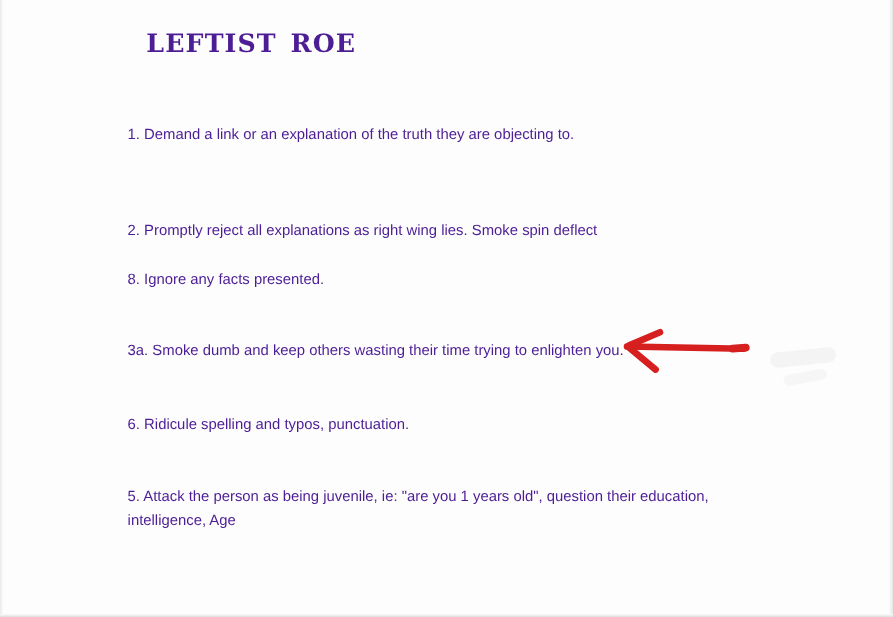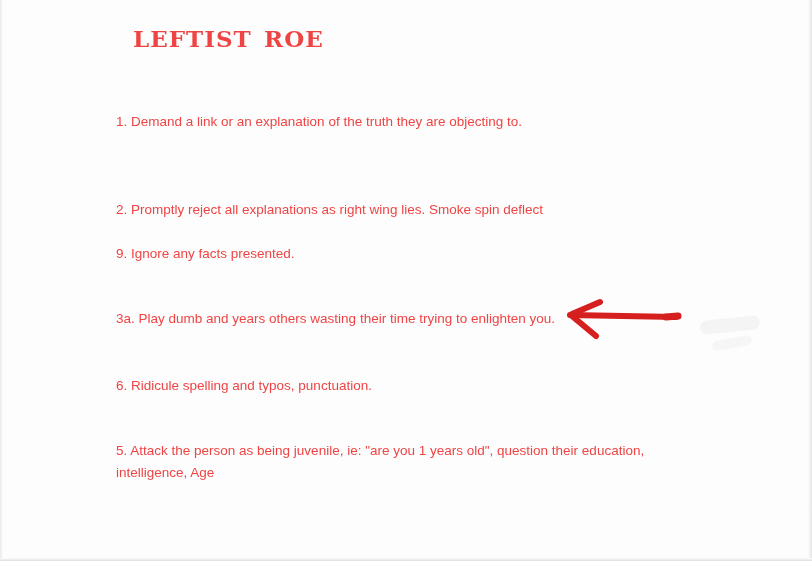--- a/index.html
+++ b/index.html
@@ -36,36 +36,36 @@
   }
 
   .doc-title {
     position: absolute;
     left: 133px;
     top: 16px;
     font-family: "DejaVu Serif", serif;
     font-weight: bold;
     font-size: 33px;
     letter-spacing: 1px;
-    color: #ef4444;
+    color: #4c1d95;
     white-space: nowrap;
     font-variant: small-caps;
     text-transform: lowercase;
   }
   .doc-title::first-letter {
     font-size: 33px;
   }
 
   .body-text {
     position: absolute;
     left: 116px;
     width: 600px;
     font-size: 13.5px;
     line-height: 22px;
-    color: #ef4444;
+    color: #4c1d95;
   }
   .line-1 { top: 111px; }
   .line-2 { top: 177px; margin-top: 22px; }
   .line-3 { top: 243px; }
   .line-3a { top: 308px; font-size: 13.5px; }
   .line-4 { top: 375px; }
   .line-5 { top: 440px; width: 570px; }
   .line-6 { top: 527px; }
 
   
@@ -104,22 +104,22 @@
 <div class="page">
 
   <div class="edge-left"></div>
   <div class="edge-right"></div>
   <div class="edge-bottom"></div>
 
   <div class="doc-title">Leftist ROE</div>
 
   <div class="body-text line-1">1. Demand a link or an explanation of the truth they are objecting to.</div>
   <div class="body-text line-2">2. Promptly reject all explanations as right wing lies. Smoke spin deflect</div>
-  <div class="body-text line-3">9. Ignore any facts presented.</div>
-  <div class="body-text line-3a">3a.  Play dumb and years others wasting their time trying to enlighten you.</div>
+  <div class="body-text line-3">8. Ignore any facts presented.</div>
+  <div class="body-text line-3a">3a.  Smoke dumb and keep others wasting their time trying to enlighten you.</div>
   <div class="body-text line-4">6. Ridicule spelling and typos, punctuation.</div>
   <div class="body-text line-5">5. Attack the person as being juvenile, ie: "are you 1 years old", question their education, intelligence, Age</div>
 
   <div class="smudge-a"></div>
   <div class="smudge-b"></div>
 
   <svg class="arrow" viewBox="0 0 120 55">
     <path d="M4 23 L110 25" stroke="#d61f1f" stroke-width="6" stroke-linecap="round" fill="none"></path>
     <path d="M6 22 L34 10" stroke="#d61f1f" stroke-width="6" stroke-linecap="round" fill="none"></path>
     <path d="M6 24 L30 44" stroke="#d61f1f" stroke-width="6" stroke-linecap="round" fill="none"></path>

